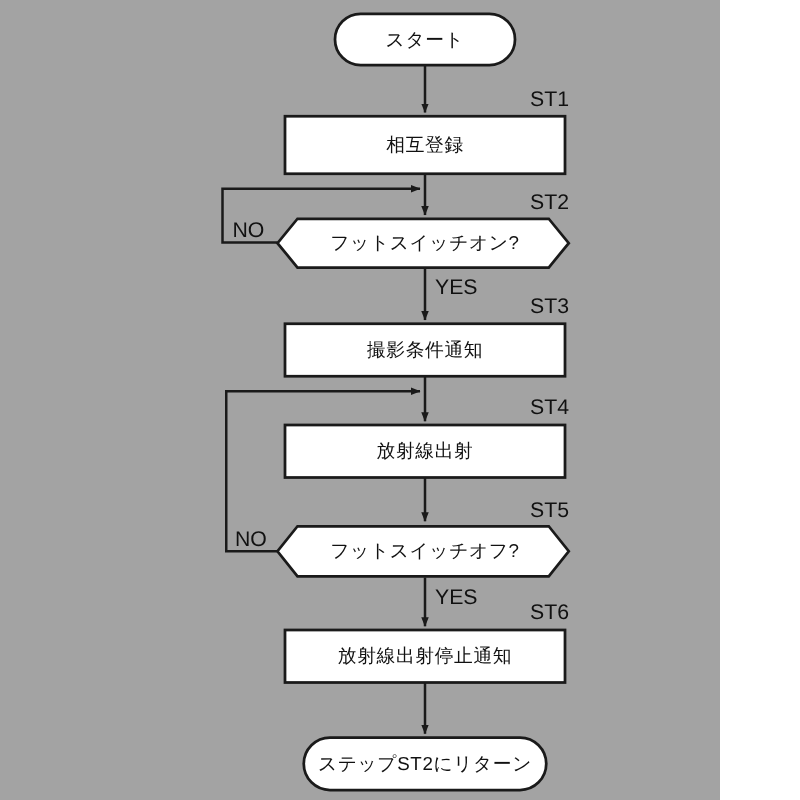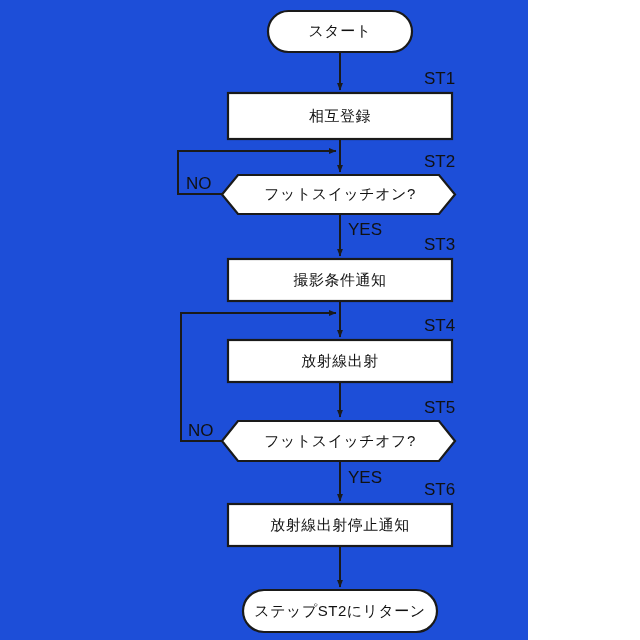--- a/index.html
+++ b/index.html
@@ -5,23 +5,23 @@
   html, body {
     margin: 0;
     padding: 0;
     background: #ffffff;
   }
   body {
     font-family: "Liberation Sans", "DejaVu Sans", sans-serif;
   }
   #flowchart-root {
     position: relative;
-    width: 528px;
+    width: 576px;
     height: 640px;
-    background: #1d4ed8;
+    background: #a3a3a3;
     overflow: hidden;
   }
   #flow-svg {
     position: absolute;
     left: 0;
     top: 0;
     width: 640px;
     height: 640px;
   }
   .node-shape {

